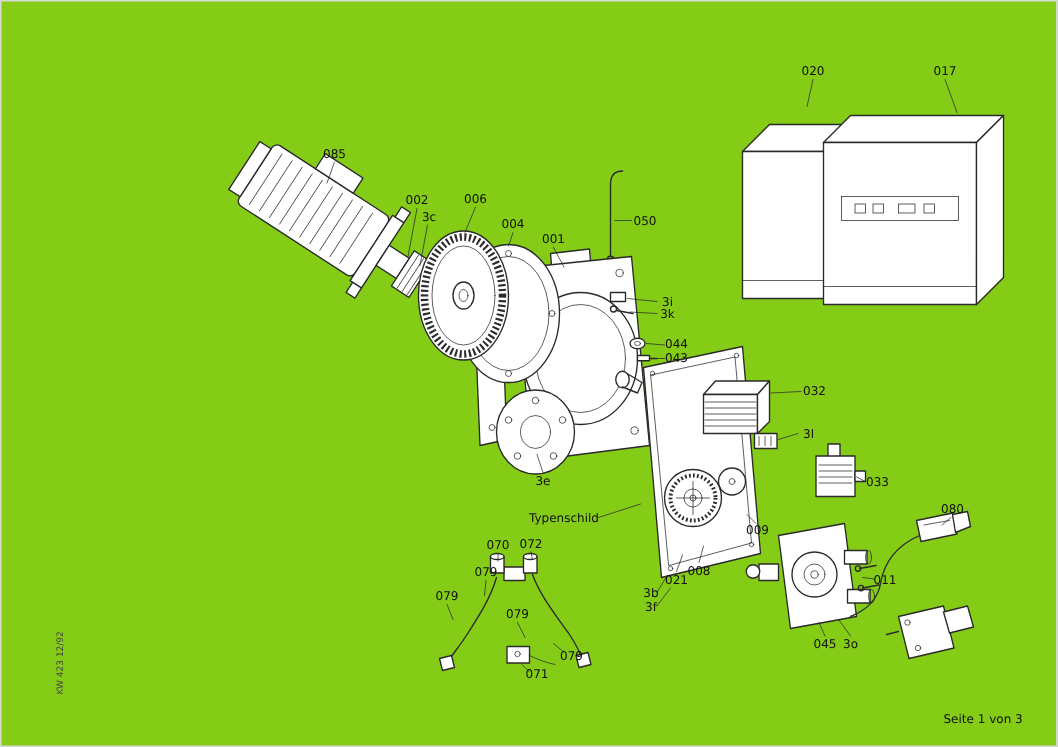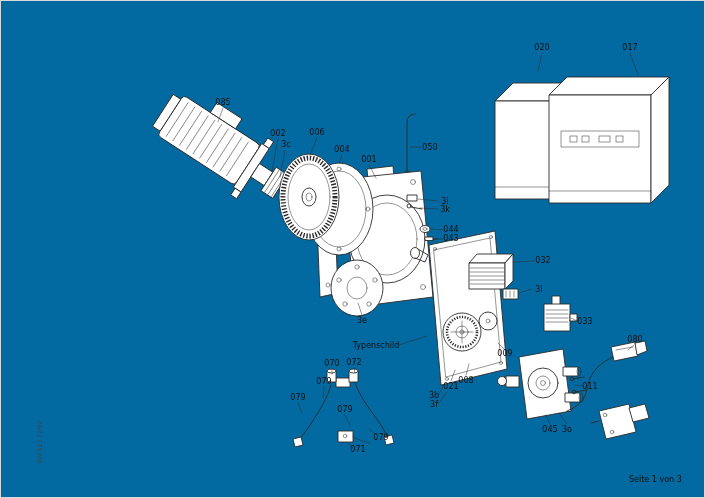--- a/index.html
+++ b/index.html
@@ -1,17 +1,17 @@
 <!DOCTYPE html>
 <html><head>
 <meta charset="utf-8">
 <style>
   html,body { margin:0; padding:0; background:#f0f0f0; }
   .page {
-    position:relative; width:705px; height:498px; background:#0369a1;
+    position:relative; width:705px; height:498px; background:#84cc16;
     font-family:"DejaVu Sans", sans-serif; overflow:hidden;
     border:1px solid #d8d8d8; box-sizing:border-box;
   }
   svg { position:absolute; left:0; top:0; }
   .ln { fill:none; stroke:#2a2a2a; stroke-width:0.9; stroke-linecap:round; stroke-linejoin:round; }
   .tn { fill:none; stroke:#2a2a2a; stroke-width:0.5; stroke-linecap:round; }
   .w  { fill:#ffffff; stroke:#2a2a2a; stroke-width:0.9; stroke-linejoin:round; }
   .knurl { fill:none; stroke:#2a2a2a; stroke-width:5; stroke-dasharray:1.4 1.7; }
   .k2 { fill:none; stroke:#2a2a2a; stroke-width:2.6; stroke-dasharray:1.2 1.5; }
   .lbl { font-size:8px; fill:#111; text-anchor:middle; }

